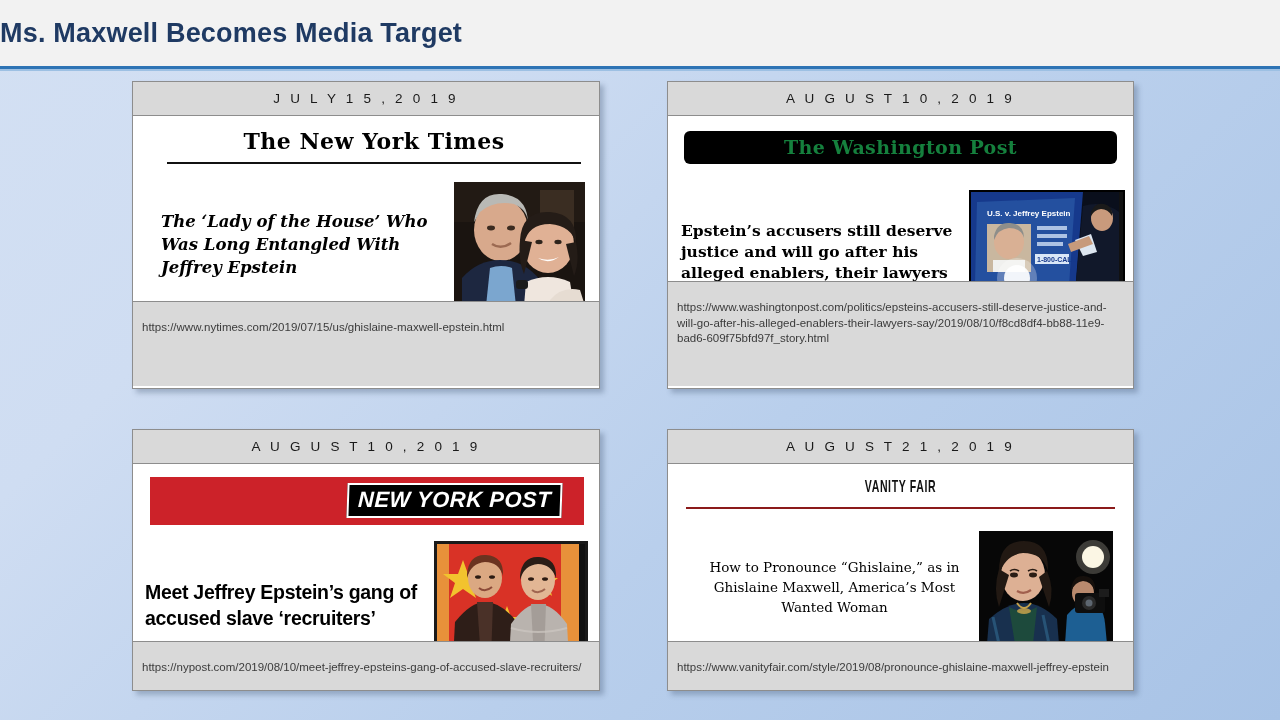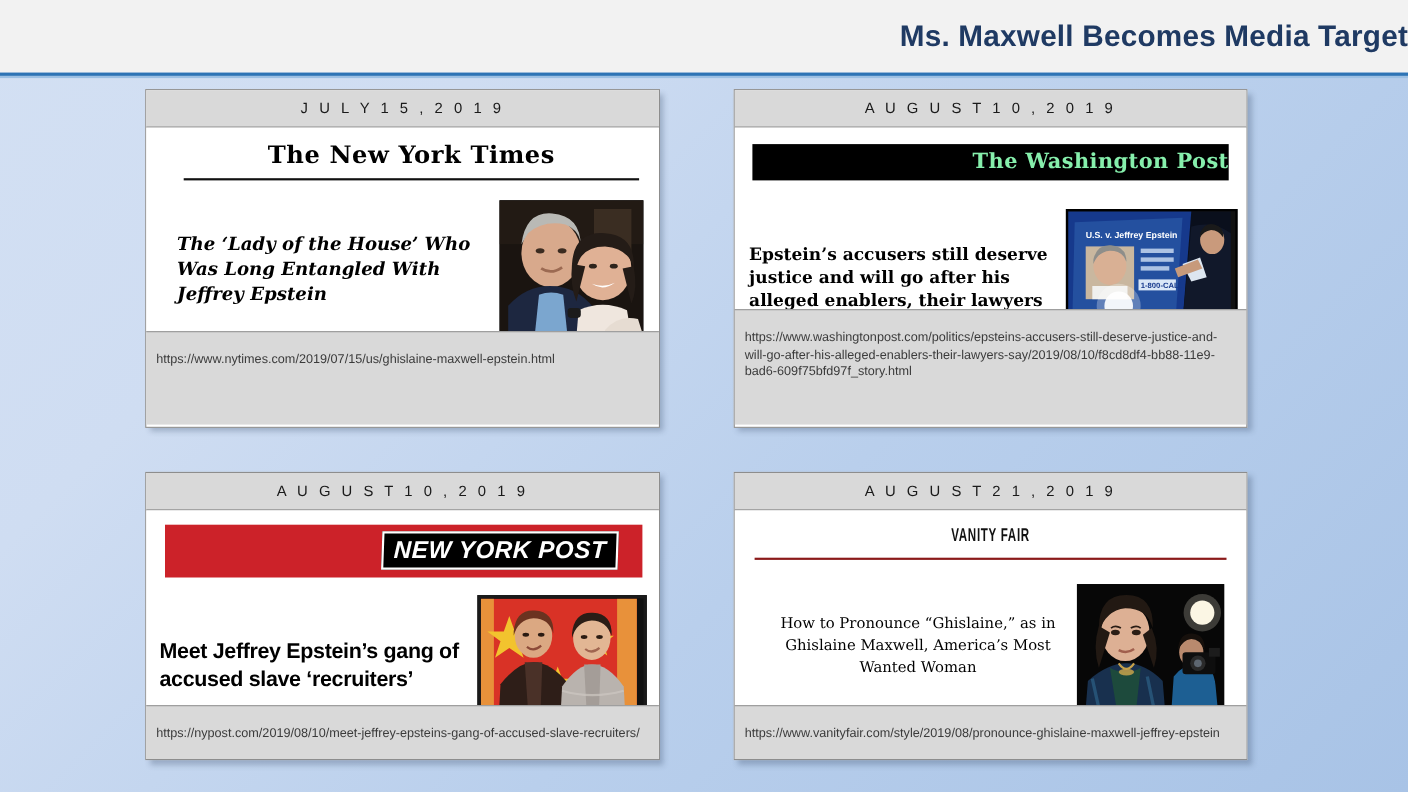--- a/index.html
+++ b/index.html
@@ -24,21 +24,21 @@
 
   
   .header {
     position: absolute;
     left: 0; top: 0;
     width: 1280px;
     height: 66px;
     background: #f2f2f2;
     display: flex;
     align-items: center;
-    justify-content: flex-end;
+    justify-content: flex-start;
   }
   .header-title {
     font-family: "Liberation Sans", sans-serif;
     font-size: 27px;
     font-weight: bold;
     color: #1f3a63;
     letter-spacing: 0.2px;
     white-space: nowrap;
   }
   .header-rule {
@@ -106,27 +106,28 @@
     font-family: "DejaVu Serif", serif;
     margin-top: 12px;
   }
   .rule-black {
     height: 2px;
     background: #111111;
     margin: 8px 18px 0 18px;
   }
   .masthead-wapo-band {
     background: #000000;
-    color: #86efac;
+    color: #15803d;
     font-family: "DejaVu Serif", serif;
     font-weight: bold;
     font-size: 19px;
-    text-align: right;
+    text-align: center;
     padding: 5px 0 6px 0;
     letter-spacing: 0.4px;
+    border-radius: 6px;
   }
   .masthead-nypost-band {
     background: #cc2229;
     padding: 6px 0 7px 0;
     text-align: right;
     position: relative;
   }
   .nypost-logo {
     display: inline-block;
     background: #000000;

